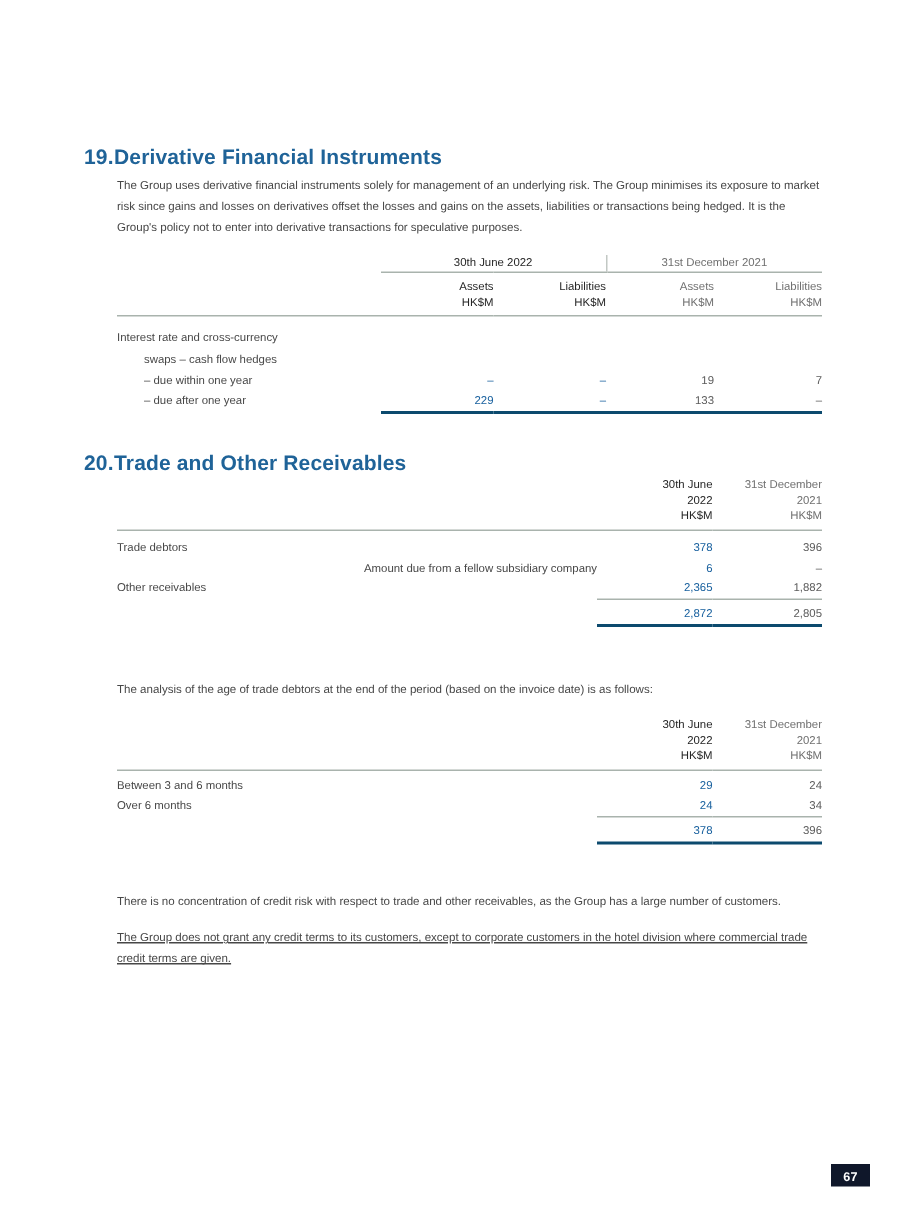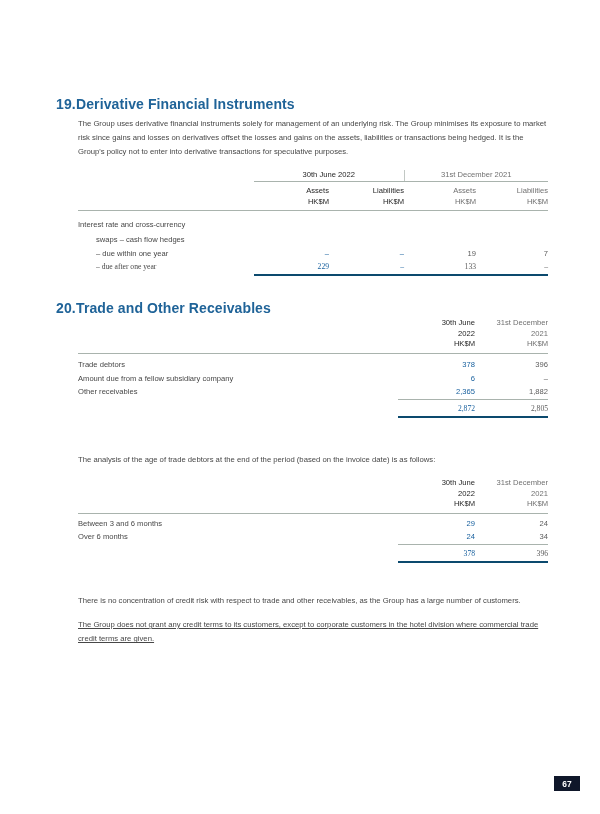--- a/index.html
+++ b/index.html
@@ -93,21 +93,21 @@
     text-align: center;
     white-space: nowrap;
   }
   .hd-span-prv {
     color: #707070;
     text-align: center;
     white-space: nowrap;
   }
 
   .rule-gray   { border-bottom: 0.8px solid #a9b3ad; }
-  .rule-green  { border-bottom: 2px solid #0c4a6e; font-family: Liberation Serif, serif; }
+  .rule-green  { border-bottom: 2px solid #0c4a6e; }
   .sep-left    { border-left: 0.8px solid #c2c8c4; }
   .row-h  { height: 14.5px; }
 
   
   .page-badge {
     position: absolute;
     right: 20px;
     bottom: 23px;
     width: 26px;
     height: 15px;
@@ -216,21 +216,21 @@
       <td class="rule-gray"></td>
       <td class="hd-cur rule-gray" style="padding-bottom:3px;">HK$M</td>
       <td class="hd-prv rule-gray" style="padding-bottom:3px;">HK$M</td>
     </tr>
     <tr class="row-h">
       <td class="lbl" style="padding-top:6px;">Trade debtors</td>
       <td class="num-cell cur" style="padding-top:6px;">378</td>
       <td class="num-cell prv" style="padding-top:6px;">396</td>
     </tr>
     <tr class="row-h">
-      <td class="lbl" style="padding-top:4px;">Amount due from a fellow subsidiary company</td>
+      <td class="lbl" style="padding-top:4px;text-align:right;">Amount due from a fellow subsidiary company</td>
       <td class="num-cell cur" style="padding-top:4px;">6</td>
       <td class="num-cell prv" style="padding-top:4px;">–</td>
     </tr>
     <tr class="row-h">
       <td class="lbl rule-gray" style="padding-top:4px; padding-bottom:3px; border-bottom-color:transparent;">Other receivables</td>
       <td class="num-cell cur rule-gray" style="padding-top:4px; padding-bottom:3px;">2,365</td>
       <td class="num-cell prv rule-gray" style="padding-top:4px; padding-bottom:3px;">1,882</td>
     </tr>
     <tr class="row-h">
       <td class="lbl rule-green" style="padding-top:4px; padding-bottom:3px; border-bottom-color:transparent;"></td>

